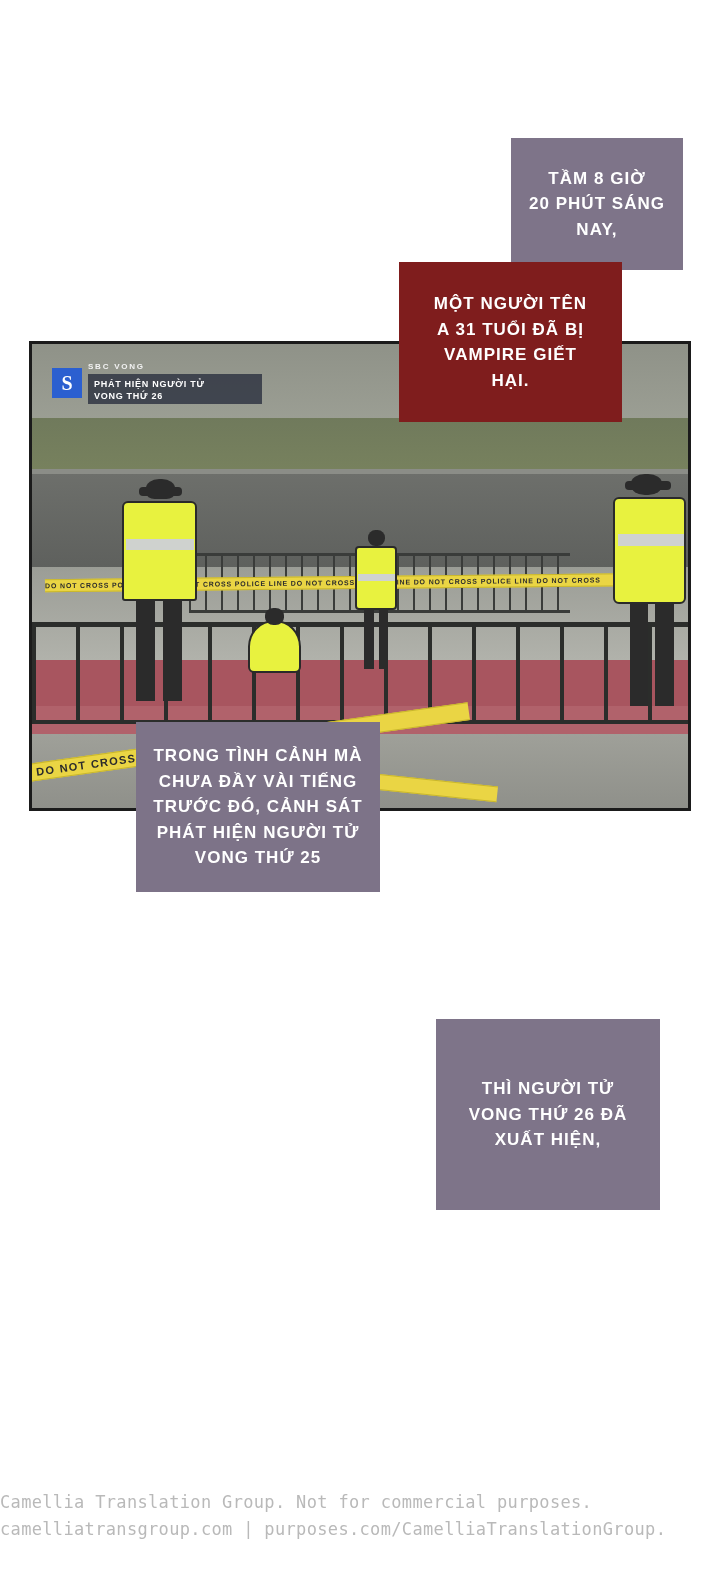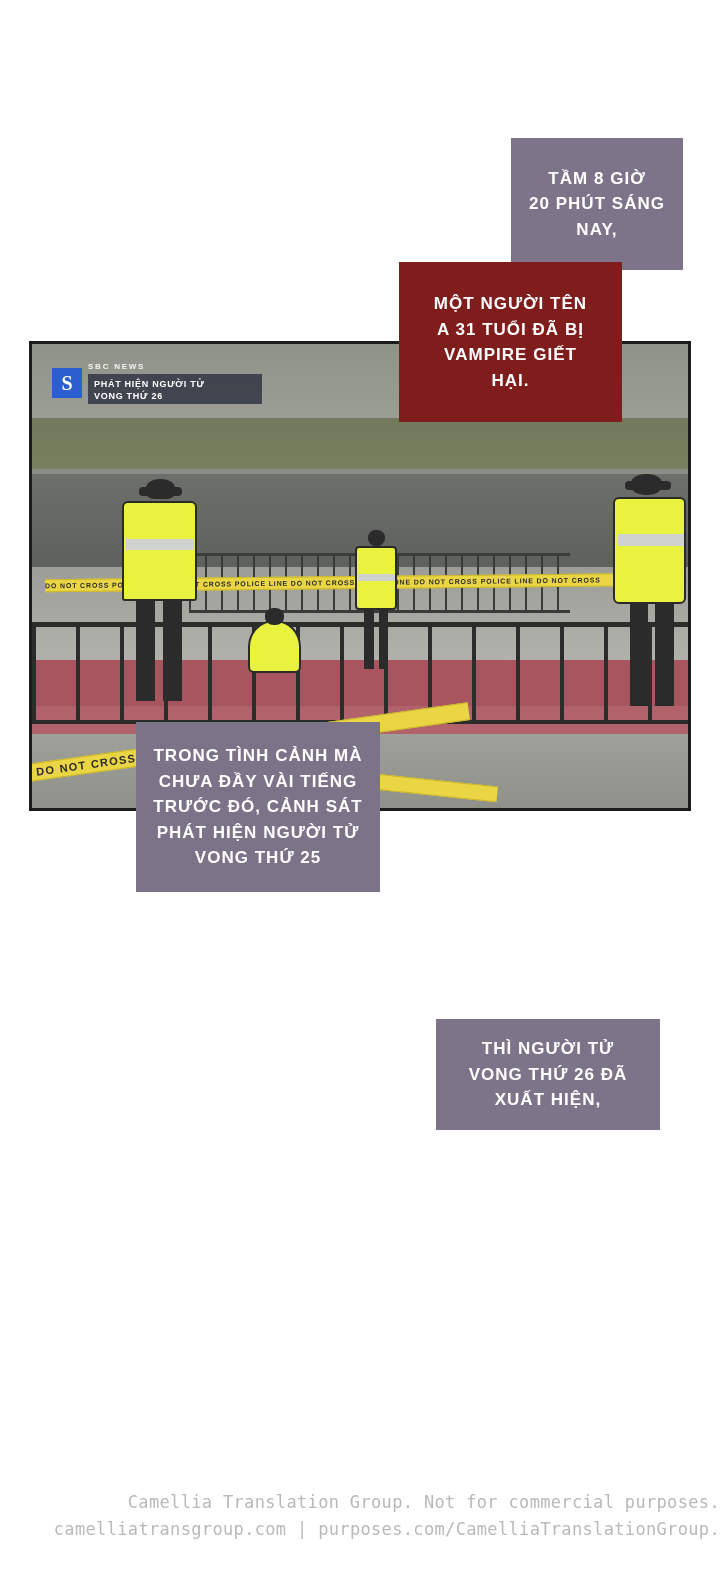--- a/index.html
+++ b/index.html
@@ -31,21 +31,21 @@
     font-weight: 700;
     text-transform: uppercase;
     padding: 10px 14px;
     white-space: pre-line;
     z-index: 30;
     margin-left: 40px;
   }
   .n1 { left: 471px; top: 138px; width: 172px; height: 132px; font-size: 17px; }
   .n2 { left: 359px; top: 262px; width: 223px; height: 160px; font-size: 17px; background: #7f1d1d; }
   .n3 { left: 96px; top: 722px; width: 244px; height: 170px; font-size: 17px; background: #7d7388; }
-  .n4 { left: 396px; top: 1019px; width: 224px; height: 111px; font-size: 17px; background: #7e7489; }
+  .n4 { left: 396px; top: 1019px; width: 224px; height: 191px; font-size: 17px; background: #7e7489; }
 
   
   .panel {
     position: absolute;
     left: 29px;
     top: 341px;
     width: 662px;
     height: 470px;
     border: 3px solid #1b1b1b;
     overflow: hidden;
@@ -172,21 +172,21 @@
     padding: 4px 6px;
     white-space: pre-line;
     text-transform: uppercase;
   }
 
   
   .footer {
     position: absolute;
     left: 0; bottom: 30px;
     width: 100%;
-    text-align: right;
+    text-align: left;
     font-family: "DejaVu Sans Mono", monospace;
     color: #b9b9b9;
     font-size: 17px;
     line-height: 1.55;
     letter-spacing: 0.02em;
   }
 </style>
 </head>
 <body>
 
@@ -251,21 +251,21 @@
 
       <div class="rail-near">
         <div class="bars2"></div>
       </div>
 
       <div class="tape tape-2">NE DO NOT CROSS   POLICE LINE DO NOT CROSS</div>
       <div class="tape tape-3">POLICE LINE DO NOT CROSS</div>
 
       <div class="news">
         <div class="news-logo">S</div>
-        <div class="news-brand">SBC NEWS</div>
+        <div class="news-brand">SBC VONG</div>
         <div class="news-head">PHÁT HIỆN NGƯỜI TỬ
 VONG THỨ 26</div>
       </div>
     </div>
   </div>
 
   <div class="narration n3">TRONG TÌNH CẢNH MÀ
 CHƯA ĐẦY VÀI TIẾNG
 TRƯỚC ĐÓ, CẢNH SÁT
 PHÁT HIỆN NGƯỜI TỬ

